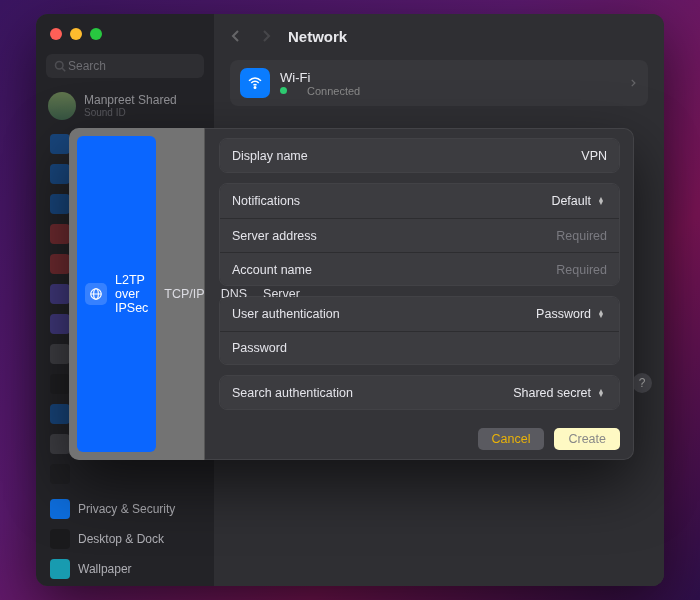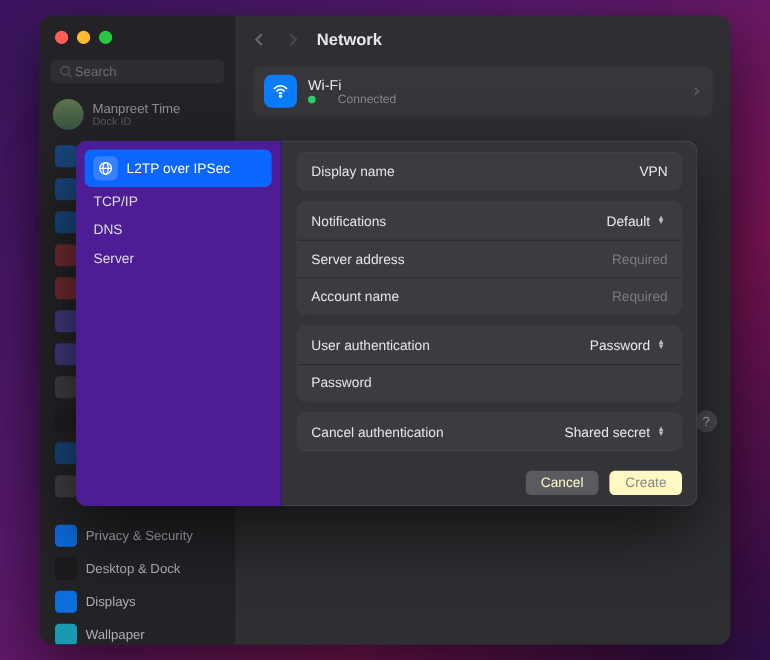--- a/index.html
+++ b/index.html
@@ -28,35 +28,35 @@
   .hdr h1 { font-size: 15px; font-weight: 600; color: #e8e8ec; }
   .netlist { padding: 2px 16px; }
   .netrow { background: rgba(255,255,255,.04); border-radius: 8px; display: flex; align-items: center; padding: 8px 10px; gap: 10px; color: #ddd; position: relative; }
   .netrow .ico { width: 30px; height: 30px; border-radius: 7px; background: #0a7cff; display: flex; align-items: center; justify-content: center; }
   .netrow .name { font-size: 13px; color: #e9e9ee; font-weight: 500; }
   .netrow .status { font-size: 11px; color: #888; display: flex; align-items: center; gap: 20px; }
   .dot-g { width: 7px; height: 7px; border-radius: 50%; background: #2ecc71; }
   .netrow .chev { margin-left: auto; opacity: .3; }
   
   .sheet { position: absolute; left: 69px; top: 128px; right: 66px; height: 332px; background: #343438; border-radius: 10px; box-shadow: 0 24px 60px rgba(0,0,0,.6), inset 0 0 0 1px rgba(255,255,255,.08); display: flex; overflow: hidden; z-index: 10; }
-  .sheet-side { width: 187px; background: #4c1d95; padding: 8px; display: flex; flex-direction: column; gap: 0; border-right: 1px solid rgba(0,0,0,.25); }
+  .sheet-side { width: 136px; background: #737373; padding: 8px; display: flex; flex-direction: row; gap: 0; border-right: 1px solid rgba(0,0,0,.25); }
   .ss-item { display: flex; align-items: center; gap: 8px; padding: 6px 8px; border-radius: 6px; color: #dcdce2; font-size: 12.5px; cursor: default; }
   .ss-item.sel { background: #0a66ff; color: #fff; }
   .ss-item .g { width: 22px; height: 22px; border-radius: 5px; background: #0a8cff; display: flex; align-items: center; justify-content: center; flex: none; }
   .ss-item.sel .g { background: rgba(255,255,255,.18); }
   .sheet-main { flex: 1; display: flex; flex-direction: column; padding: 10px 14px 10px 14px; overflow-y: auto; }
   .group { display: flex; flex-direction: column; margin-bottom: 10px; border-radius: 8px; overflow: hidden; border: 1px solid rgba(255,255,255,.07); }
   .row { display: flex; align-items: center; justify-content: space-between; padding: 9px 12px; background: #3c3c40; color: #e4e4ea; font-size: 12.5px; border-top: 1px solid rgba(0,0,0,.25); min-height: 34px; }
   .group .row:first-child { border-top: none; }
   .row .val { color: #e9e9ee; display: flex; align-items: center; gap: 4px; }
   .row .ph { color: #7a7a80; }
   .updown { width: 12px; display: flex; flex-direction: column; align-items: center; line-height: 4px; font-size: 7px; color: #bbb; }
   .sheet-btns { margin-top: auto; display: flex; justify-content: flex-end; gap: 10px; padding-top: 8px; }
   .btn { padding: 4px 14px; border-radius: 5px; font-size: 12.5px; border: none; cursor: default; }
-  .btn-cancel { background: #5a5a60; color: #fef9c3; }
+  .btn-cancel { background: #5a5a60; color: #eab308; }
   .btn-create { background: #fef9c3; color: #888; }
   .help { position: absolute; right: 48px; top: 373px; width: 20px; height: 20px; border-radius: 50%; background: #4c4c52; color: #bbb; display: flex; align-items: center; justify-content: center; font-size: 12px; z-index: 5; }
 </style>
 </head>
 <body>
 
 <div class="win">
   <div class="traffic">
     <div class="tl red"></div>
     <div class="tl yel"></div>
@@ -67,22 +67,22 @@
     <div class="search">
       <svg viewBox="0 0 16 16" fill="none" stroke="currentColor" stroke-width="2">
           <circle cx="7" cy="7" r="5"></circle>
           <line x1="11" y1="11" x2="15" y2="15"></line>
         </svg>
       <span>Search</span>
     </div>
     <div class="user">
       <div class="avatar"></div>
       <div>
-        <div>Manpreet Time</div>
-        <div class="sub">Dock ID</div>
+        <div>Manpreet Shared</div>
+        <div class="sub">Sound ID</div>
       </div>
     </div>
     <div class="side-items" id="side-items-a">
         <div class="side-item">
           <div class="ico" style="background: rgb(10, 124, 255);"></div>
           <span>Wi-Fi</span>
         </div>
         <div class="side-item">
           <div class="ico" style="background: rgb(10, 124, 255);"></div>
           <span>Bluetooth</span>
@@ -129,24 +129,20 @@
       </div>
     <div style="height:6px"></div>
     <div class="side-items" id="side-items-b">
         <div class="side-item clear">
           <div class="ico" style="background: rgb(10, 124, 255);"></div>
           <span>Privacy &amp; Security</span>
         </div>
         <div class="side-item clear">
           <div class="ico" style="background: rgb(26, 26, 28);"></div>
           <span>Desktop &amp; Dock</span>
-        </div>
-        <div class="side-item clear">
-          <div class="ico" style="background: rgb(10, 124, 255);"></div>
-          <span>Displays</span>
         </div>
         <div class="side-item clear">
           <div class="ico" style="background: rgb(23, 177, 201);"></div>
           <span>Wallpaper</span>
         </div>
       </div>
   </div>
 
   <div class="content">
     <div class="hdr">
@@ -243,21 +239,21 @@
           </span>
       </div>
       <div class="row">
         <span>Password</span>
         <span class="val"></span>
       </div>
     </div>
 
     <div class="group">
       <div class="row">
-        <span>Cancel authentication</span>
+        <span>Search authentication</span>
         <span class="val">
             <span>Shared secret</span>
             <span class="updown">▲<br>▼</span>
           </span>
       </div>
     </div>
 
     <div class="sheet-btns">
       <button class="btn btn-cancel">Cancel</button>
       <button class="btn btn-create">Create</button>

